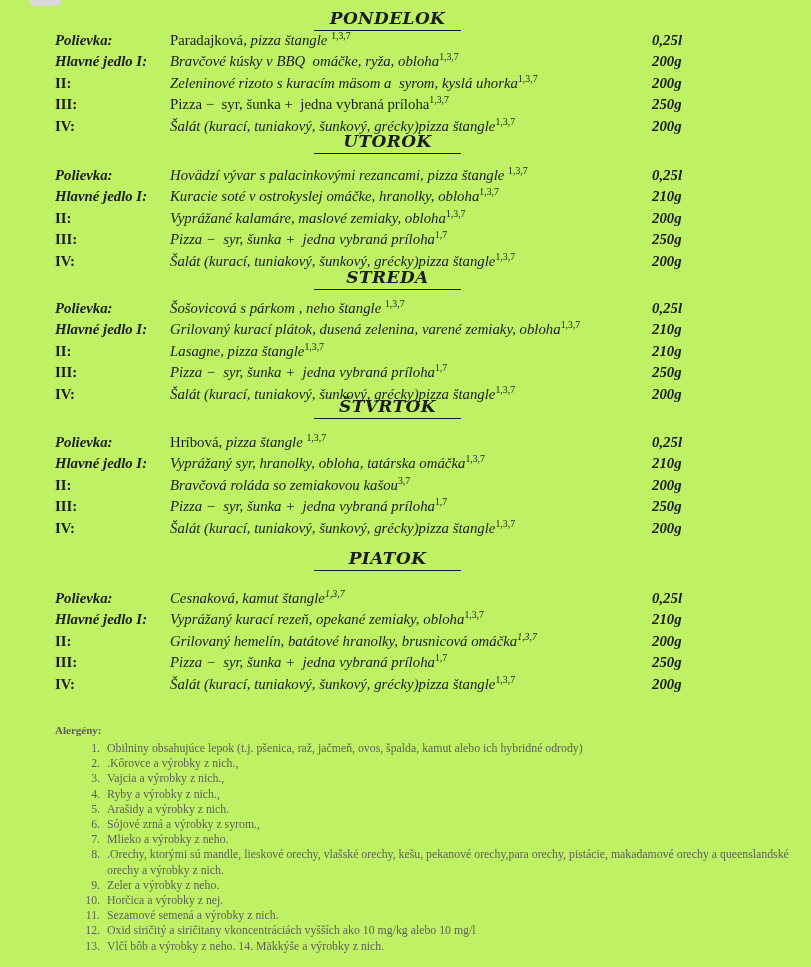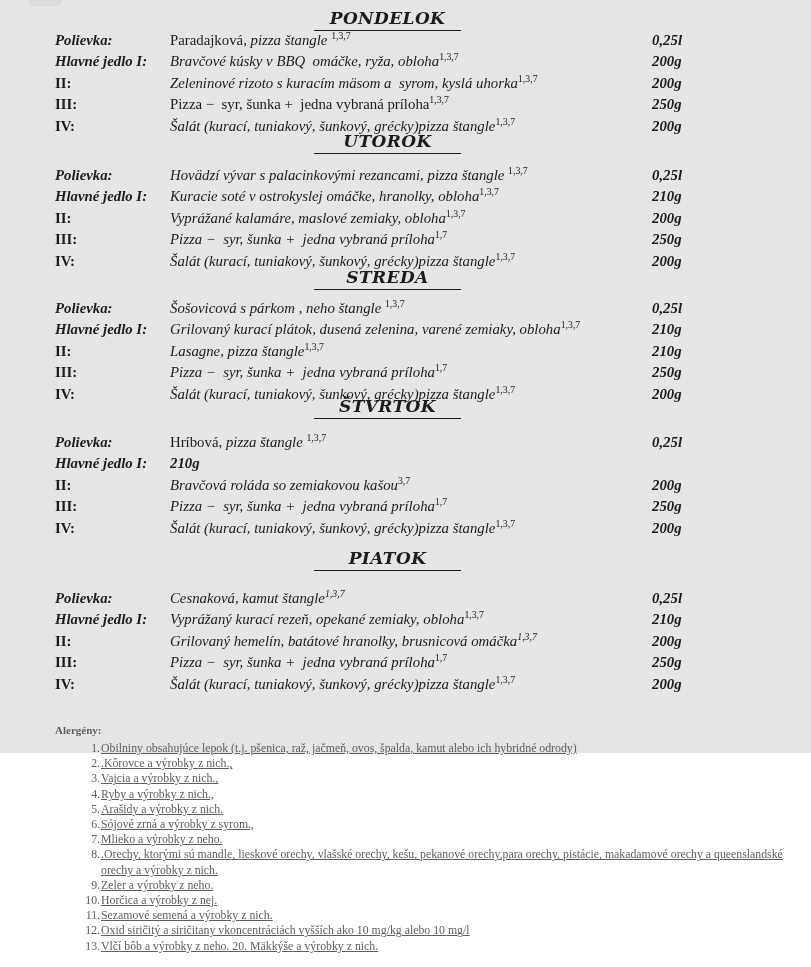--- a/index.html
+++ b/index.html
@@ -1,17 +1,17 @@
 <!DOCTYPE html>
 <html><head>
 <meta charset="utf-8">
 <style>
   html,body{margin:0;padding:0;background:#ffffff;}
   body{width:811px;height:967px;overflow:hidden;}
-  .page{position:relative;width:811px;height:753px;background:#e5e5e5;
+  .page{position:relative;width:811px;height:967px;background:#bef264;
         font-family:"DejaVu Serif",serif;color:#1c1c1c;}
   .edge-artifact{position:absolute;top:0;left:29px;width:33px;height:6px;
         background:#dadada;border-radius:0 0 9px 9px;}
 
   
   .day{position:absolute;left:0;right:0;}
   .day-pondelok{top:8px}
   .day-utorok{top:131px}
   .day-streda{top:267px}
   .day-stvrtok{top:396px}
@@ -37,21 +37,21 @@
   .row-dish sup{font-size:9.8px;line-height:0;}
   .row-dish sup.it{font-style:italic;}
   .row-portion{flex:0 0 66px;text-align:left;font-weight:bold;font-style:italic;white-space:pre;}
 
   
   .allergens{position:absolute;top:722px;left:55px;right:14px;
         font-family:"Liberation Serif",serif;color:#5e5e5e;}
   .al-title{font-weight:bold;font-size:11px;line-height:16px;margin-bottom:3px;}
   .al-item{display:flex;font-size:11.8px;line-height:15.2px;}
   .al-num{flex:0 0 45px;text-align:right;white-space:pre;}
-  .al-text{flex:1;margin-left:1px;text-decoration:underline;}
+  .al-text{flex:1;margin-left:7px;}
 </style>
 </head>
 <body>
 
 <div class="page">
   <div class="edge-artifact"></div>
 
   <div id="menu-root">
       <section class="day day-pondelok">
         <div class="day-head">
@@ -158,20 +158,21 @@
           <div class="day-underline"></div>
         </div>
         <div class="rows rows-stvrtok">
           <div class="row">
             <span class="row-label it">Polievka:</span>
             <span class="row-dish"><span>Hríbová,</span><span class="it"> pizza štangle </span><sup>1,3,7</sup></span>
             <span class="row-portion">0,25l</span>
           </div>
           <div class="row">
             <span class="row-label it">Hlavné jedlo I:</span>
+            <span class="row-dish"><span class="it">Vyprážaný syr, hranolky, obloha, tatárska omáčka</span><sup>1,3,7</sup></span>
             <span class="row-portion">210g</span>
           </div>
           <div class="row">
             <span class="row-label">II:</span>
             <span class="row-dish"><span class="it">Bravčová roláda so zemiakovou kašou</span><sup>3,7</sup></span>
             <span class="row-portion">200g</span>
           </div>
           <div class="row">
             <span class="row-label">III:</span>
             <span class="row-dish"><span class="it">Pizza −  syr, šunka +  jedna vybraná príloha</span><sup>1,7</sup></span>
@@ -265,17 +266,17 @@
         <div class="al-item">
           <span class="al-num">11.</span>
           <span class="al-text">Sezamové semená a výrobky z nich.</span>
         </div>
         <div class="al-item">
           <span class="al-num">12.</span>
           <span class="al-text">Oxid siričitý a siričitany vkoncentráciách vyšších ako 10 mg/kg alebo 10 mg/l</span>
         </div>
         <div class="al-item">
           <span class="al-num">13.</span>
-          <span class="al-text">Vlčí bôb a výrobky z neho. 20. Mäkkýše a výrobky z nich.</span>
+          <span class="al-text">Vlčí bôb a výrobky z neho. 14. Mäkkýše a výrobky z nich.</span>
         </div>
       </div>
   </div>
 </div>
 
 </body></html>

